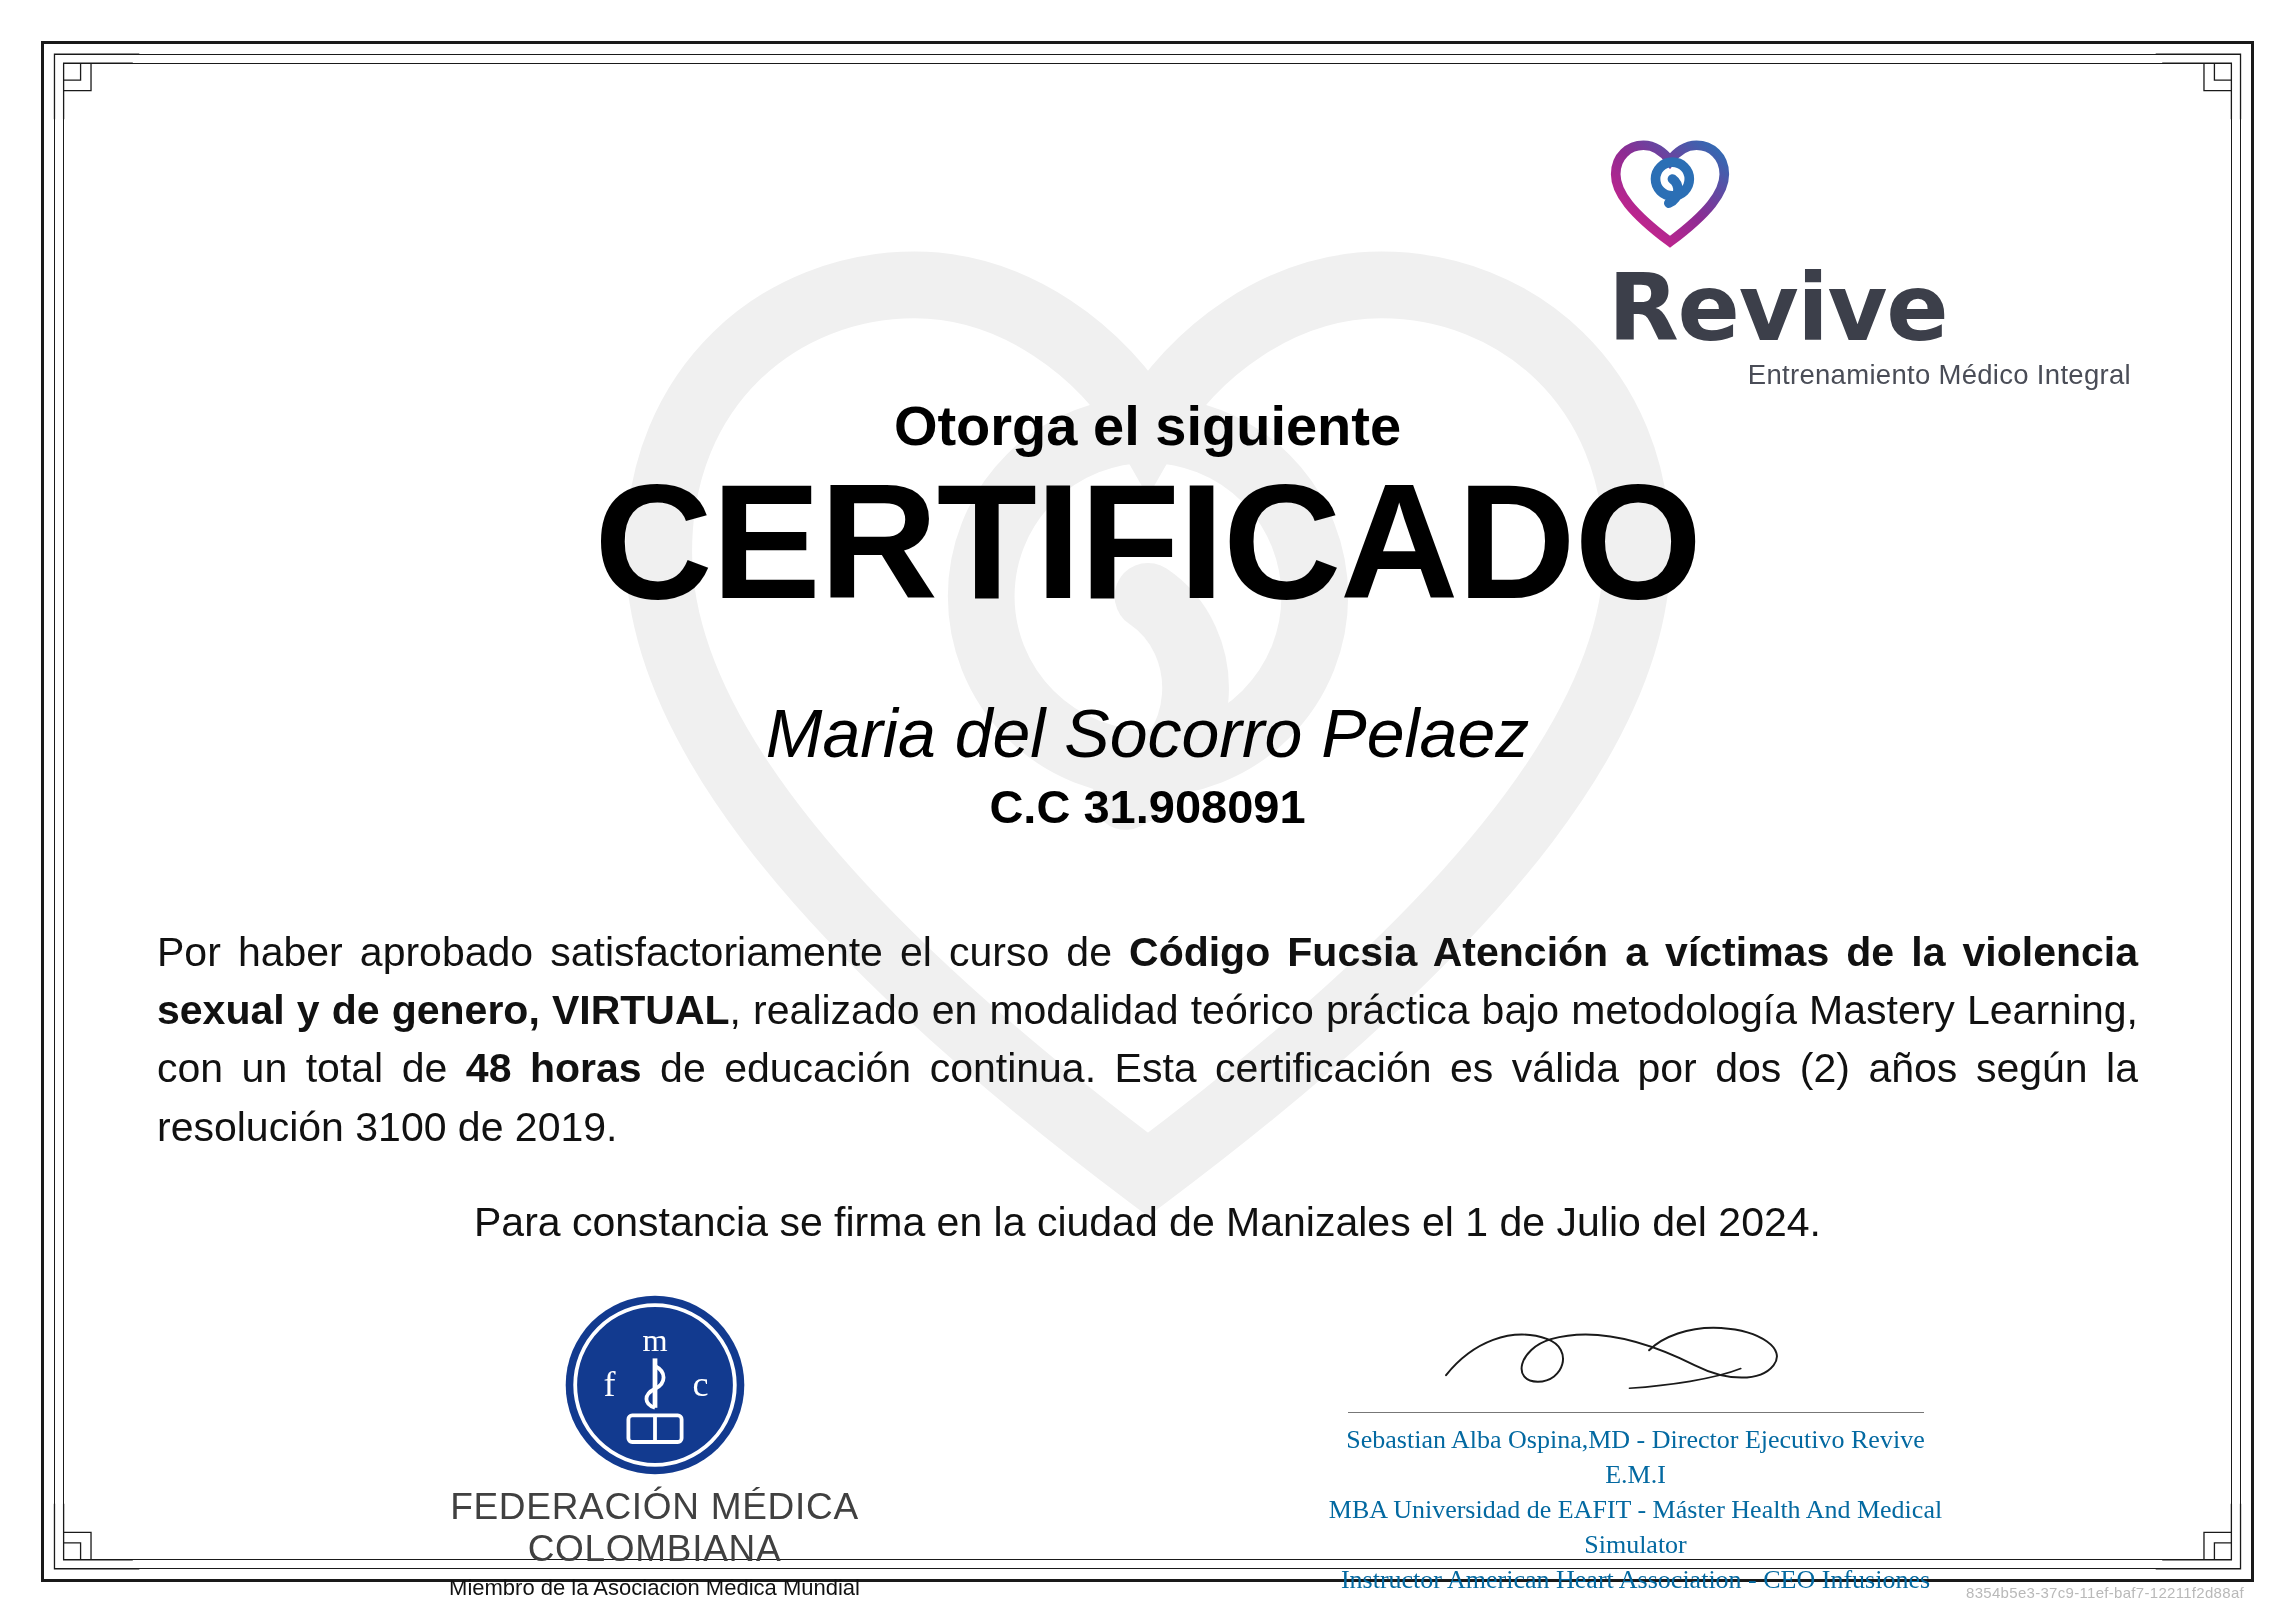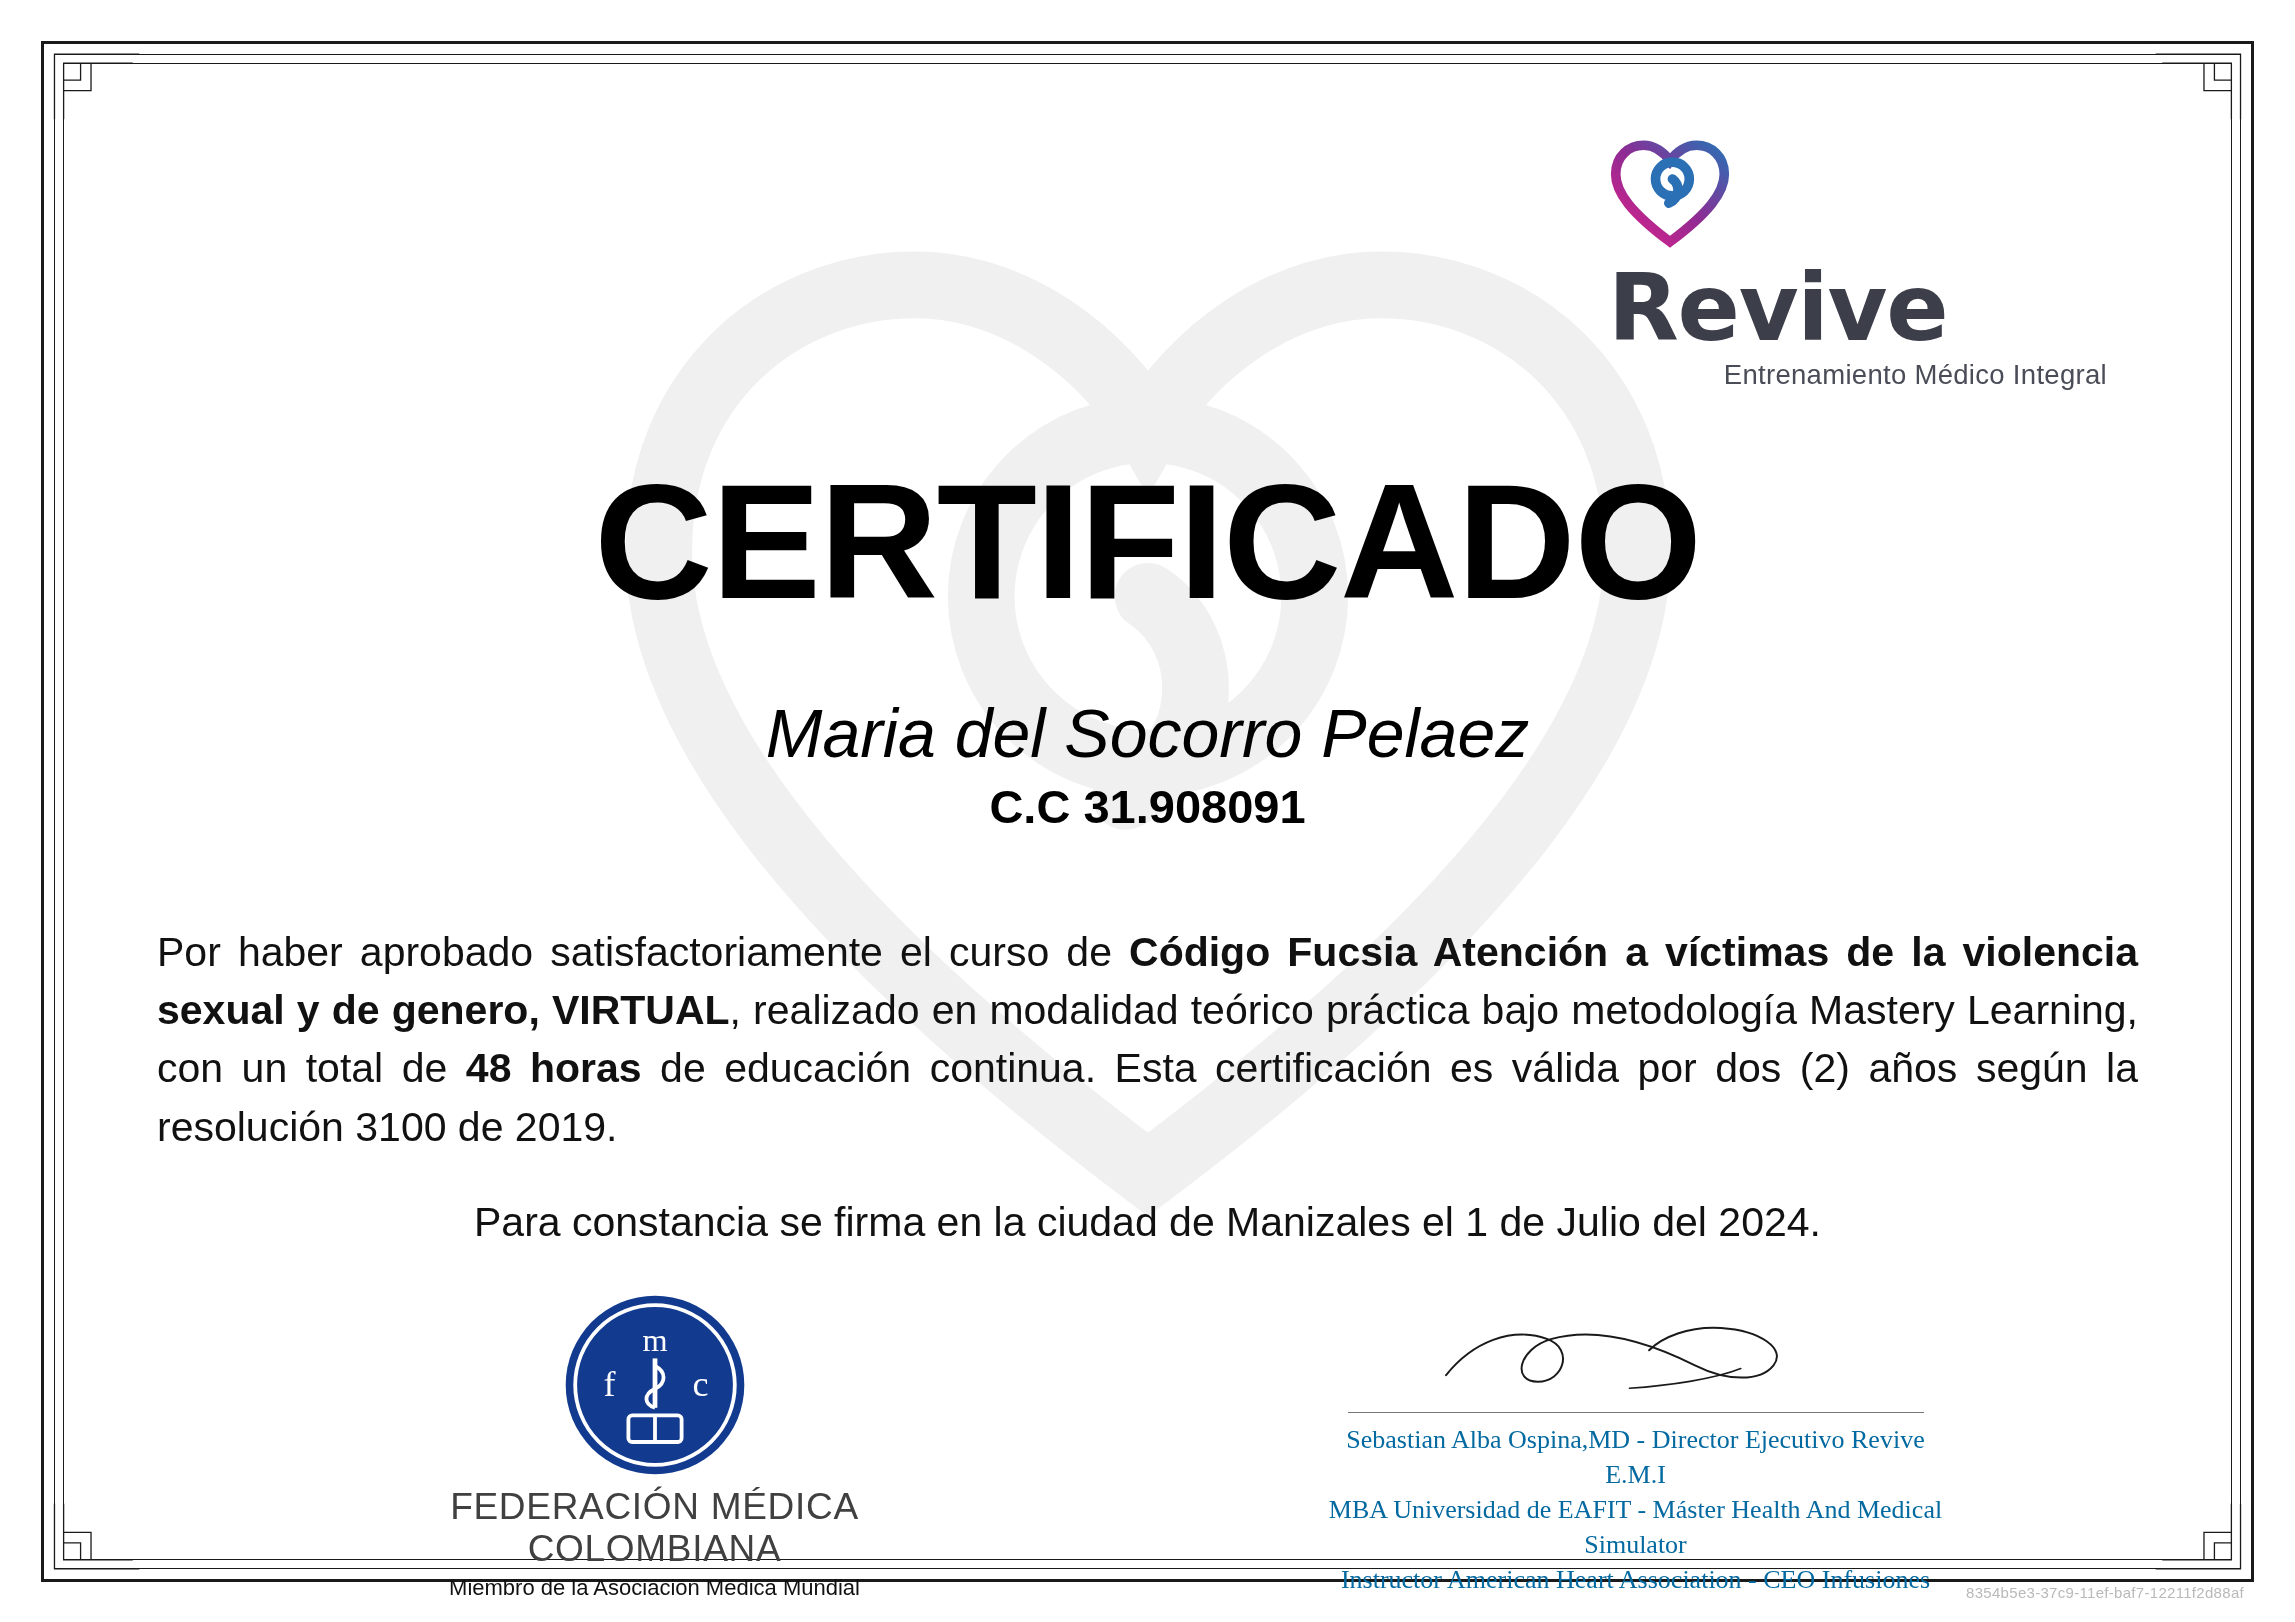--- a/index.html
+++ b/index.html
@@ -88,21 +88,21 @@
     letter-spacing: -1.3px;
     color: #3c3f4a;
     line-height: 1;
   }
   .logo-sub {
     font-family: "Liberation Sans", sans-serif;
     font-size: 27.5px;
     color: #4a4d57;
     letter-spacing: 0.3px;
     margin-top: 3.9px;
-    margin-right: 24px;
+    margin-right: 0;
   }
 
   .otorga {
     position: absolute;
     top: 314px;
     left: 0; right: 0;
     text-align: center;
     font-size: 56px;
     font-weight: bold;
     color: #000;
@@ -280,20 +280,21 @@
           <path d="M50 86 C 18 62, 5 45, 5 30 C 5 15, 16 6, 28 6 C 37 6, 45 12, 50 19 C 55 12, 63 6, 72 6 C 84 6, 95 15, 95 30 C 95 45, 82 62, 50 86 Z" fill="none" stroke="url(#heartGrad)" stroke-width="8"></path>
           <circle cx="52" cy="34" r="14" fill="none" stroke="#2b6fb5" stroke-width="8"></circle>
           <path d="M52 34 C 59 39, 58 50, 49 54" fill="none" stroke="#2b6fb5" stroke-width="8" stroke-linecap="round"></path>
         </svg>
       </span>
       <span class="logo-word">Revive</span>
     </div>
     <div class="logo-sub">Entrenamiento Médico Integral</div>
   </div>
 
+  <div class="otorga">Otorga el siguiente</div>
   <div class="cert-title">CERTIFICADO</div>
 
   <div class="recipient">Maria del Socorro Pelaez</div>
   <div class="doc-id">C.C 31.908091</div>
 
   <div class="body-text">
     <span>Por haber aprobado satisfactoriamente el curso de </span><b>Código Fucsia  Atención a víctimas de la violencia sexual y de genero, VIRTUAL</b><span>, realizado en modalidad teórico práctica bajo metodología Mastery Learning, con un total de </span><b>48 horas</b><span> de educación continua. Esta certificación es válida por dos (2) años según la resolución 3100 de 2019.</span>
   </div>
 
   <div class="city-line">Para constancia se firma en la ciudad de Manizales el 1 de Julio del 2024.</div>

